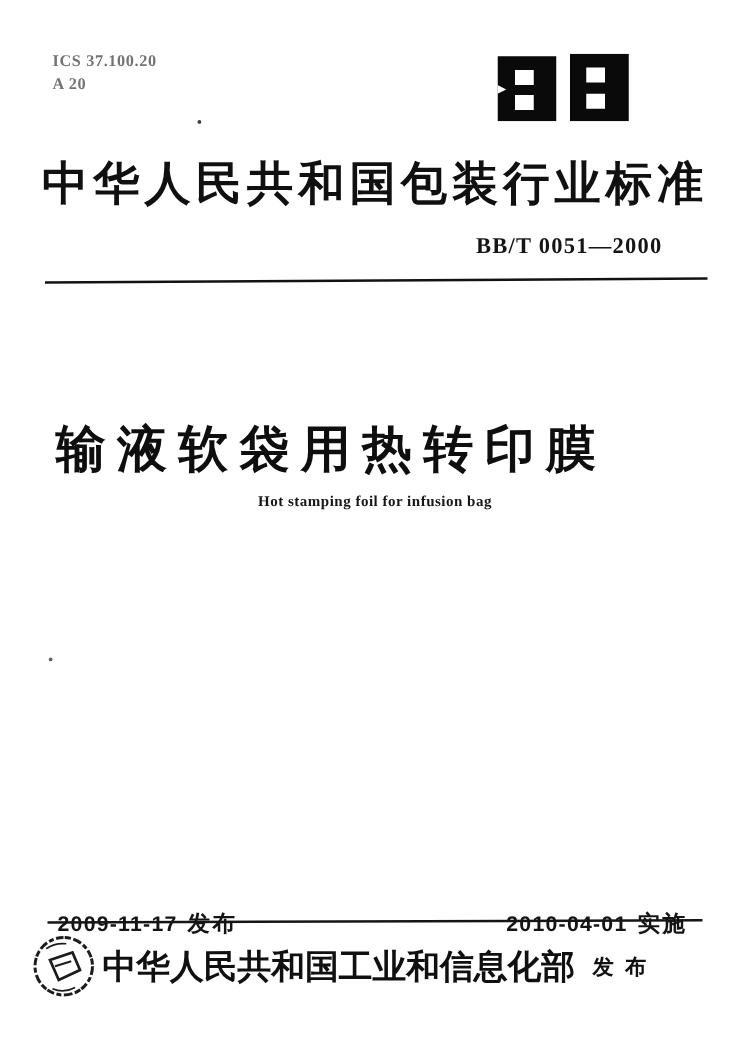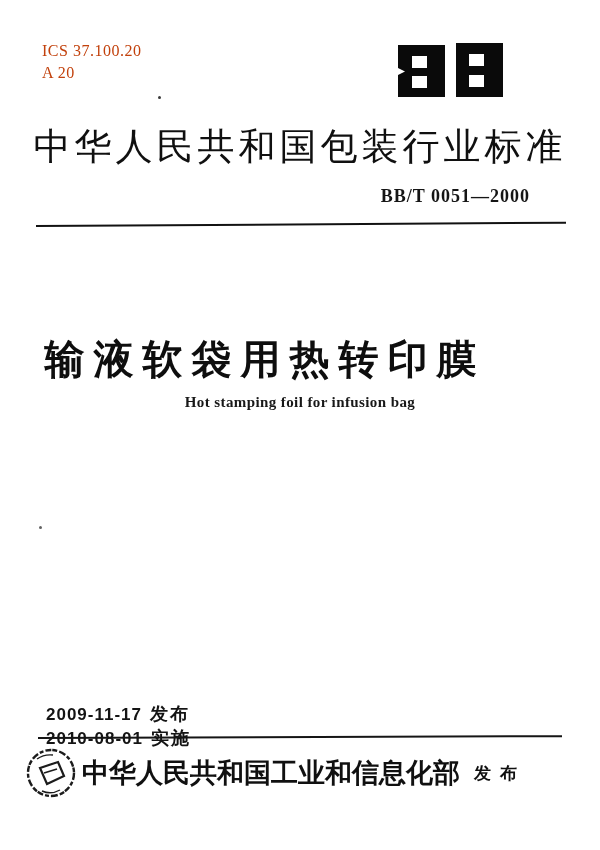--- a/index.html
+++ b/index.html
@@ -10,41 +10,41 @@
     background: #ffffff;
     color: #111111;
     overflow: hidden;
     font-family: "Liberation Serif", "DejaVu Serif", serif;
   }
 
   .ics-block {
     position: absolute;
     left: 42px;
     top: 40px;
-    font-size: 16px;
-    font-weight: normal;
+    font-size: 13px;
+    font-weight: bold;
     line-height: 1.4;
     letter-spacing: 0.5px;
-    color: #c2410c;
+    color: #737373;
   }
 
   .bb-logo {
     position: absolute;
     left: 398px;
     top: 43px;
   }
 
   .std-type {
     position: absolute;
     left: 0;
     top: 122px;
     width: 600px;
     text-align: center;
     font-size: 37px;
-    font-weight: normal;
+    font-weight: bold;
     letter-spacing: 4px;
     white-space: nowrap;
     color: #101010;
   }
 
   .std-num {
     position: absolute;
     right: 70px;
     top: 186px;
     font-size: 18px;
@@ -77,35 +77,34 @@
     font-family: "Liberation Sans", "DejaVu Sans", sans-serif;
     color: #0e0e0e;
   }
 
   .title-en {
     position: absolute;
     left: 0;
     top: 394px;
     width: 600px;
     text-align: center;
-    font-size: 15px;
+    font-size: 12px;
     font-weight: bold;
     letter-spacing: 0.4px;
     color: #181818;
   }
 
   .dates-row {
     position: absolute;
     left: 46px;
     right: 50px;
-    top: 702px;
+    top: 727px;
     display: flex;
     justify-content: space-between;
     align-items: baseline;
-    flex-direction: column;
   }
   .date-block { display: flex; align-items: baseline; }
   .date-num {
     font-family: "Liberation Sans", "DejaVu Sans", sans-serif;
     font-size: 17px;
     font-weight: bold;
     letter-spacing: 1px;
     color: #141414;
   }
   .date-label {
@@ -185,21 +184,21 @@
   <div class="title-cn">输液软袋用热转印膜</div>
 
   <div class="title-en">Hot stamping foil for infusion bag</div>
 
   <div class="dates-row">
     <div class="date-block">
       <span class="date-num">2009-11-17</span>
       <span class="date-label">发布</span>
     </div>
     <div class="date-block">
-      <span class="date-num">2010-08-01</span>
+      <span class="date-num">2010-04-01</span>
       <span class="date-label">实施</span>
     </div>
   </div>
 
   <div class="rule-bottom"></div>
 
   <div class="publisher-row">
     <svg class="emblem" width="54" height="56" viewBox="0 0 54 56" role="img">
       <circle cx="27" cy="28" r="23" fill="none" stroke="#1c1c1c" stroke-width="2.4" stroke-dasharray="7 2 4 2 6 1 5 2"></circle>
       <path d="M16 23 L34 17 L40 31 L23 39 Z" fill="none" stroke="#1c1c1c" stroke-width="2.2"></path>

